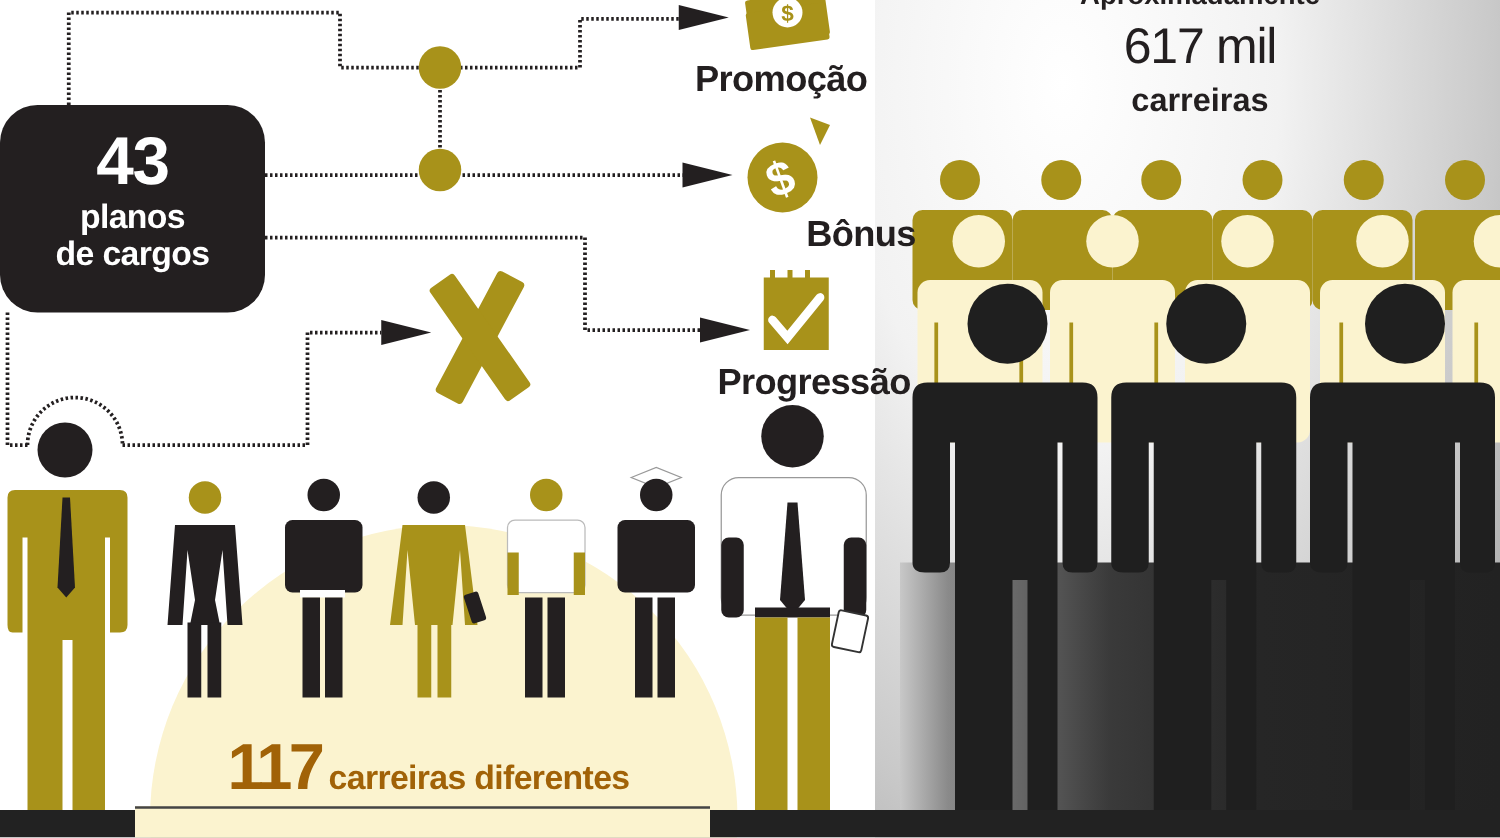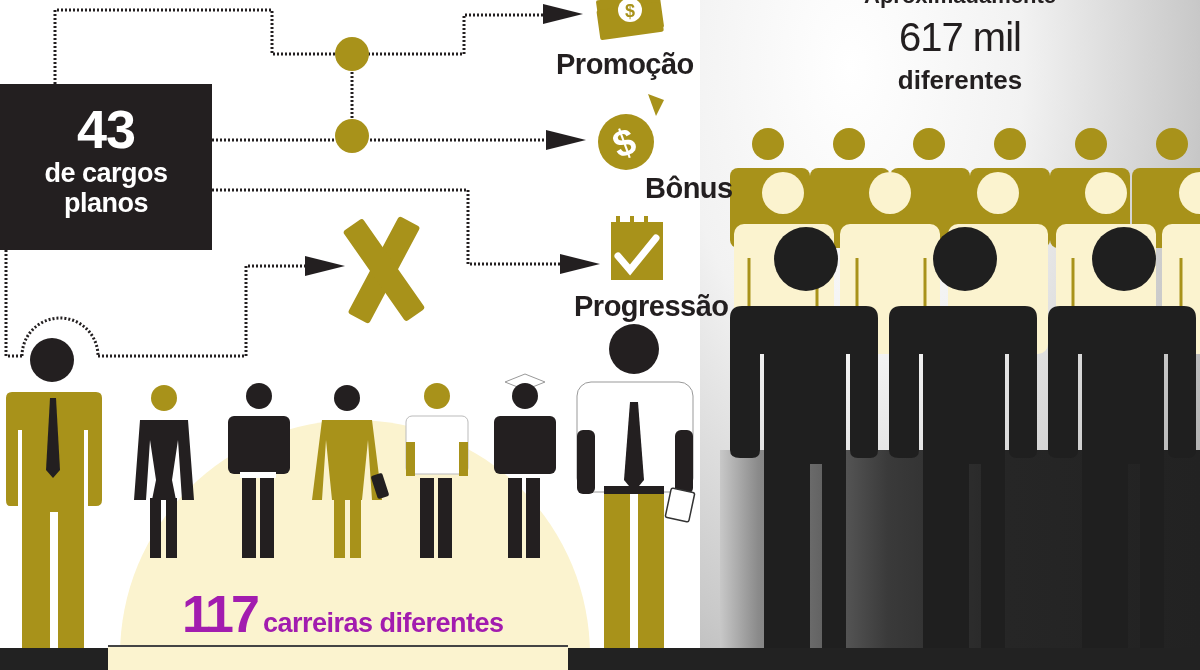--- a/index.html
+++ b/index.html
@@ -5,29 +5,29 @@
   html,body{margin:0;padding:0;}
   body{width:1200px;height:670px;overflow:hidden;position:relative;background:#ffffff;font-family:"Liberation Sans","DejaVu Sans",sans-serif;}
   .stage{position:absolute;left:0;top:0;width:1200px;height:670px;}
   .right-bg{position:absolute;left:700px;top:0;width:500px;height:670px;
     background:radial-gradient(ellipse at 30% 10%, #ffffff 0%, #f2f2f2 35%, #c9c9c9 70%, #9a9a9a 100%);}
   .right-dark{position:absolute;left:720px;top:450px;width:480px;height:200px;
     background:linear-gradient(90deg,#c8c8c8 0%,#8a8a8a 8%,#3a3a3a 35%,#262626 60%,#222 100%);}
   .glow{position:absolute;left:120px;top:420px;width:470px;height:470px;border-radius:50%;background:#fbf3cf;}
   .floor{position:absolute;left:0;top:648px;width:1200px;height:22px;background:#222;}
   .floor-gap{position:absolute;left:108px;top:645px;width:460px;height:25px;background:#fbf3cf;border-top:2px solid #444;}
-  .box43{position:absolute;left:0;top:84px;width:212px;height:166px;background:#231f20;color:#fff;text-align:center;}
+  .box43{position:absolute;left:0;top:84px;width:212px;height:166px;background:#231f20;color:#fff;text-align:center;border-radius:30px;}
   .box43 .num{font-size:54px;font-weight:bold;line-height:58px;margin-top:16px;letter-spacing:-1px;}
   .box43 .lbl{font-size:27px;font-weight:bold;line-height:30px;letter-spacing:-0.5px;}
   .lbl-out{position:absolute;font-weight:bold;color:#231f20;font-size:29px;letter-spacing:-0.5px;}
   .total{position:absolute;left:760px;top:-16px;width:400px;text-align:center;color:#231f20;}
   .total .pre{font-size:22px;font-weight:bold;line-height:24px;}
   .total .num{font-size:40px;font-weight:normal;line-height:58px;letter-spacing:-1px;}
   .total .suf{font-size:26px;font-weight:bold;line-height:28px;}
-  .careers{position:absolute;left:182px;top:584px;color:#a21caf;font-weight:bold;white-space:nowrap;}
+  .careers{position:absolute;left:182px;top:584px;color:#a16207;font-weight:bold;white-space:nowrap;}
   .careers .n{font-size:52px;letter-spacing:-3px;}
   .careers .t{font-size:27px;letter-spacing:-0.5px;margin-left:6px;}
   svg{position:absolute;left:0;top:0;}
 </style>
 </head>
 <body>
 
 <div class="stage">
 
   <div class="right-bg"></div>
@@ -185,32 +185,32 @@
       <path d="M630 402 L638 402 L644 480 L634 492 L624 480 Z" fill="#231f20"></path>
       <rect x="604" y="486" width="60" height="8" fill="#231f20"></rect>
       <rect x="604" y="494" width="26" height="154" fill="#a8921a"></rect>
       <rect x="638" y="494" width="26" height="154" fill="#a8921a"></rect>
       <rect x="668" y="490" width="24" height="30" rx="2" fill="#ffffff" stroke="#333" stroke-width="1.5" transform="rotate(12 680 505)"></rect>
     </g>
   </svg>
 
   <div class="box43">
     <div class="num">43</div>
+    <div class="lbl">planos</div>
     <div class="lbl">de cargos</div>
-    <div class="lbl">planos</div>
   </div>
 
   <div class="lbl-out" style="left:556px;top:48px;">Promoção</div>
   <div class="lbl-out" style="left:597px;top:172px;margin-left:48px;">Bônus</div>
   <div class="lbl-out" style="left:574px;top:290px;">Progressão</div>
 
   <div class="total">
     <div class="pre">Aproximadamente</div>
     <div class="num">617 mil</div>
-    <div class="suf">diferentes</div>
+    <div class="suf">carreiras</div>
   </div>
 
   <div class="floor"></div>
   <div class="floor-gap"></div>
 
   <div class="careers">
     <span class="n">117</span><span class="t">carreiras diferentes</span>
   </div>
 
 </div>

